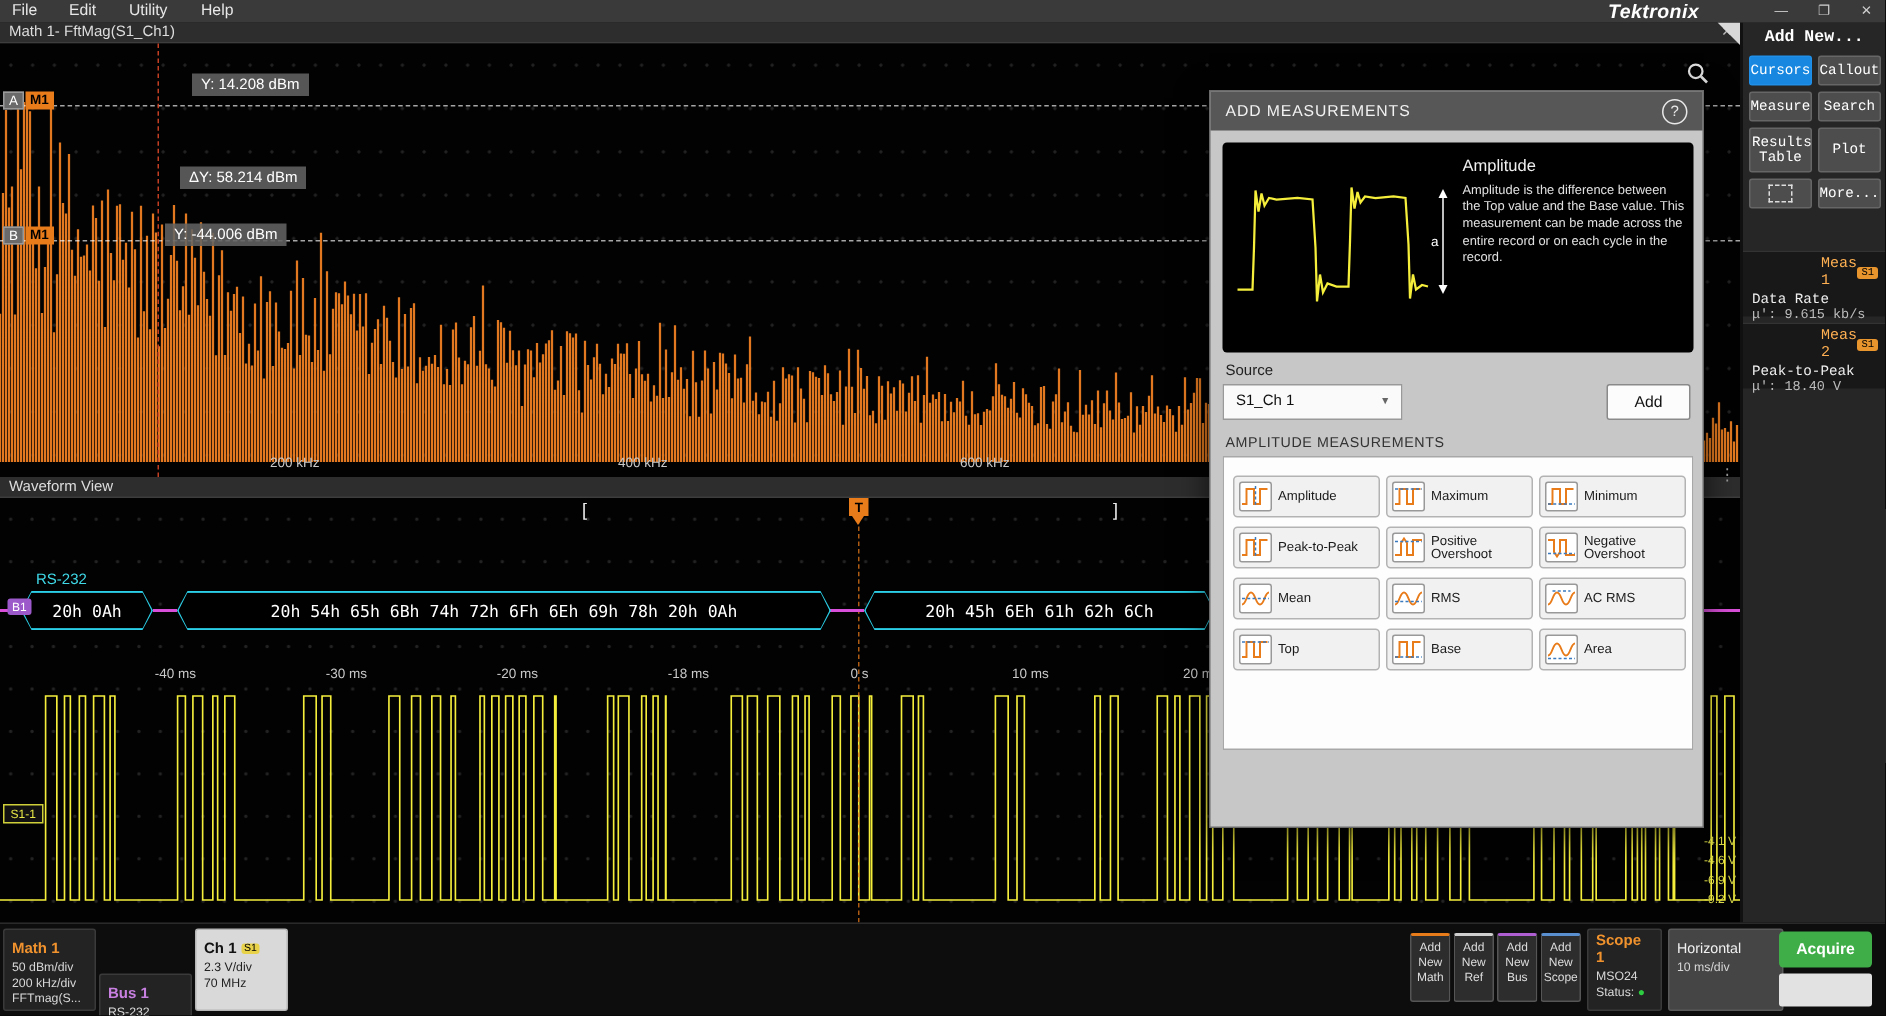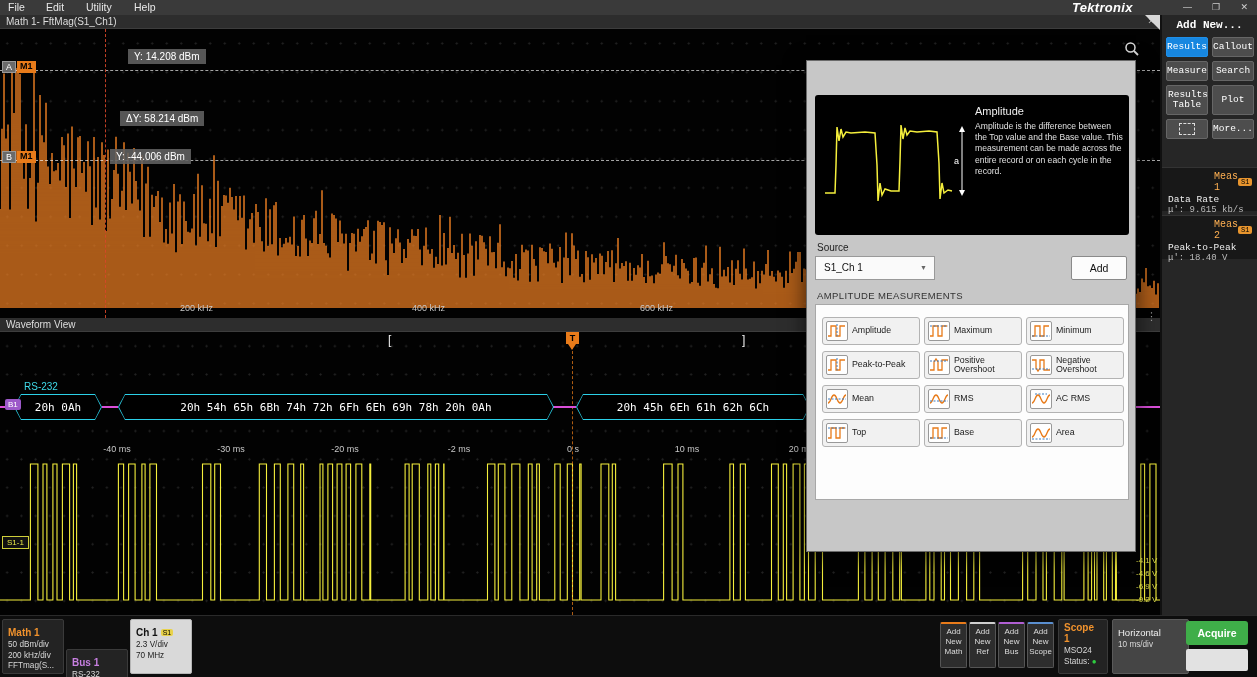--- a/index.html
+++ b/index.html
@@ -199,37 +199,41 @@
       </div>
       <div class="hexa" style="left:576px;width:234px">
         <span class="hexa-in">
             <span>20h 45h 6Eh 61h 62h 6Ch</span>
           </span>
       </div>
 
       <span class="tick-label" style="left:100px">-40 ms</span>
       <span class="tick-label" style="left:214px">-30 ms</span>
       <span class="tick-label" style="left:328px">-20 ms</span>
-      <span class="tick-label" style="left:442px">-2 ms</span>
+      <span class="tick-label" style="left:442px">-18 ms</span>
       <span class="tick-label" style="left:556px">0 s</span>
       <span class="tick-label" style="left:670px">10 ms</span>
       <span class="tick-label" style="left:784px">20 ms</span>
 
       <span class="s1-badge">S1-1</span>
 
       <span class="volt-label" style="top:224px">-4.1 V</span>
       <span class="volt-label" style="top:237px">-4.6 V</span>
       <span class="volt-label" style="top:250px">-6.9 V</span>
       <span class="volt-label" style="top:263px">-9.2 V</span>
     </div>
   </div>
 
   <span class="splitter">⋮</span>
 
   <div class="dialog">
+    <div class="dlg-title">
+      <span class="dlg-title-text">ADD MEASUREMENTS</span>
+      <span class="help-icon">?</span>
+    </div>
 
     <div class="preview">
       <svg width="150" height="128" style="position:absolute;left:4px;top:6px">
         <path d="M6,92 L16,92 L17,64 L18,26 L20,40 L22,28 L24,36 L27,31 L32,32 L46,31 L56,32 L58,64 L59,100 L61,82 L63,94 L66,88 L72,90 L80,90 L81,60 L82,24 L84,38 L86,27 L88,34 L91,30 L98,31 L110,30 L118,31 L120,62 L121,98 L123,82 L125,92 L129,89 L133,90" fill="none" stroke="#f5ef3c" stroke-width="1.5"></path>
         <line x1="143" y1="28" x2="143" y2="92" stroke="#fff" stroke-width="1"></line>
         <polygon points="140,31 146,31 143,25" fill="#fff"></polygon>
         <polygon points="140,89 146,89 143,95" fill="#fff"></polygon>
         <text x="135" y="63" font-size="9" fill="#fff">a</text>
       </svg>
       <div class="pv-name">Amplitude</div>
@@ -359,21 +363,21 @@
         <span class="mbtn-label">Area</span>
       </div>
     </div>
 
   </div>
 
   <div class="sidebar">
     <div class="sb-title">Add New...</div>
 
     <div class="sb-btn active" style="left:4px;top:22px;width:42px;height:20px">
-      <span>Results</span>
+      <span>Cursors</span>
     </div>
     <div class="sb-btn" style="left:50px;top:22px;width:42px;height:20px">
       <span>Callout</span>
     </div>
     <div class="sb-btn" style="left:4px;top:46px;width:42px;height:20px">
       <span>Measure</span>
     </div>
     <div class="sb-btn" style="left:50px;top:46px;width:42px;height:20px">
       <span>Search</span>
     </div>

